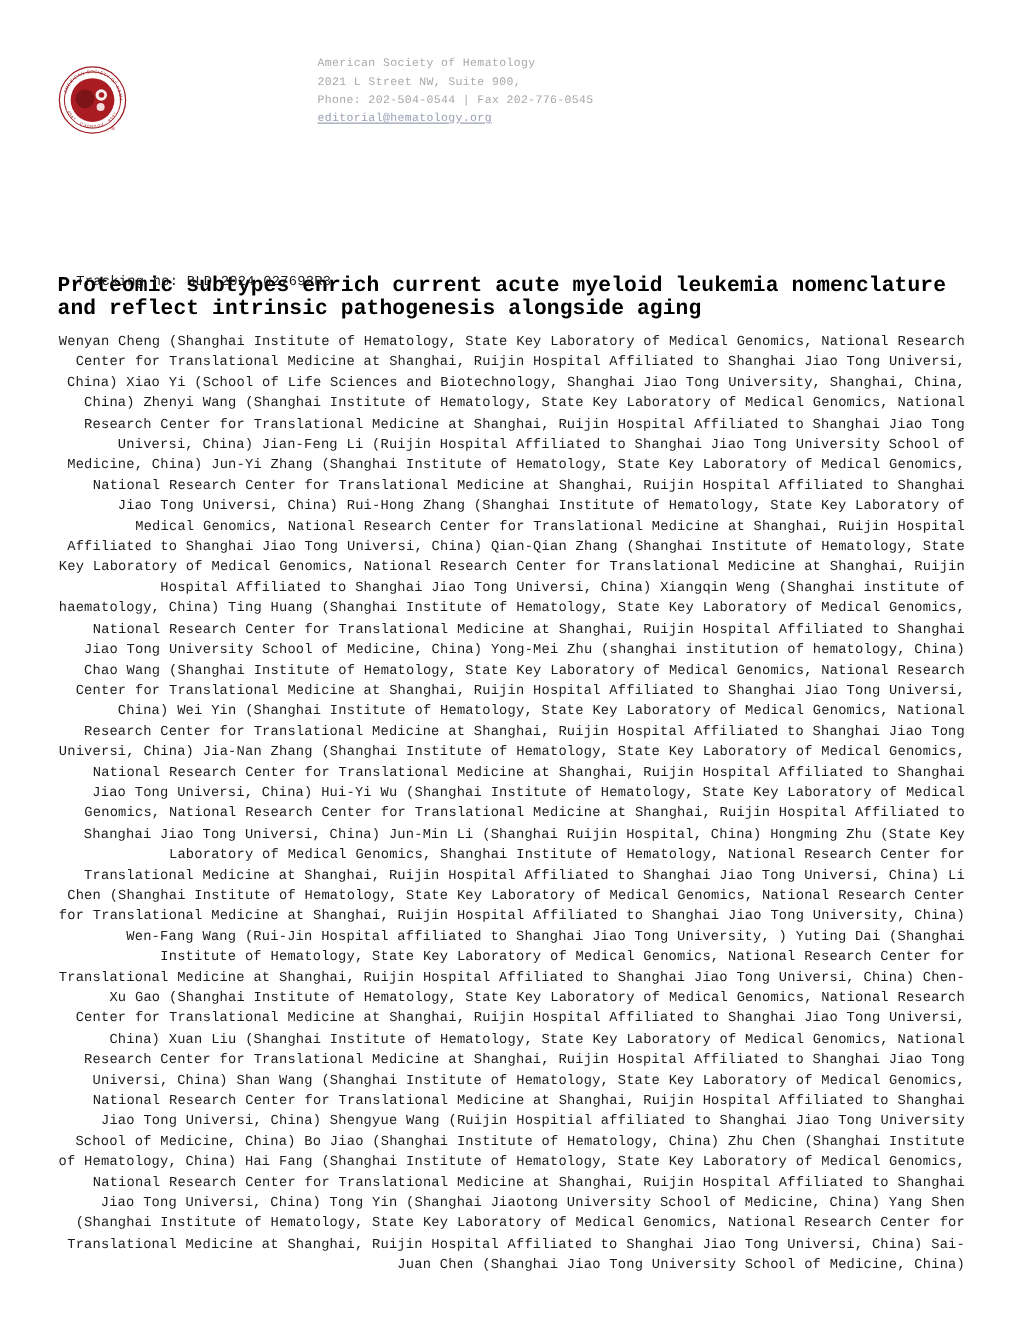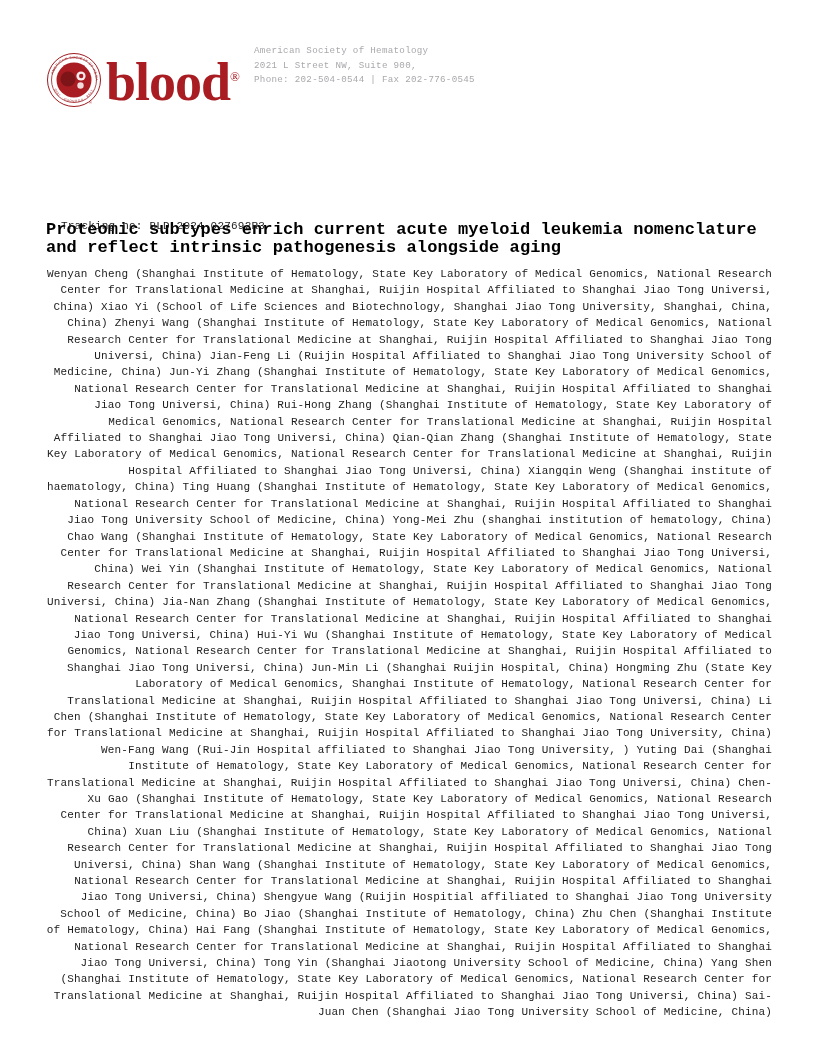--- a/index.html
+++ b/index.html
@@ -142,27 +142,27 @@
           <circle cx="35.2" cy="24" r="2.2" fill="#a81c22"></circle>
           <text font-family="'Liberation Sans', sans-serif" font-size="3.5" fill="#9d1b20" letter-spacing="0.45">
             <textPath href="#arcTop" startOffset="8%">AMERICAN SOCIETY OF HEMATOLOGY</textPath>
           </text>
           <text font-family="'Liberation Sans', sans-serif" font-size="3.2" fill="#9d1b20" letter-spacing="0.4">
             <textPath href="#arcBot" startOffset="16%">1958 · FOUNDED · 1958</textPath>
           </text>
           <text x="43" y="52" font-family="'Liberation Sans', sans-serif" font-size="4" fill="#9d1b20">®</text>
         </svg>
       </div>
-      <div class="wordmark"><span>blood</span><span class="reg">®</span></div>
     </div>
 
     <div class="contact">
       <div class="line">American Society of Hematology</div>
       <div class="line">2021 L Street NW, Suite 900,</div>
       <div class="line">Phone: 202-504-0544 | Fax 202-776-0545</div>
+      <div class="line"><a class="email-link" href="#">editorial@hematology.org</a></div>
     </div>
 
   </div>
 
   <div class="title">Proteomic subtypes enrich current acute myeloid leukemia nomenclature and reflect intrinsic pathogenesis alongside aging</div>
 
   <div class="tracking">Tracking no: BLD-2024-027692R3</div>
 
   <div class="authors">Wenyan Cheng (Shanghai Institute of Hematology, State Key Laboratory of Medical Genomics, National Research Center for Translational Medicine at Shanghai, Ruijin Hospital Affiliated to Shanghai Jiao Tong Universi, China) Xiao Yi (School of Life Sciences and Biotechnology, Shanghai Jiao Tong University, Shanghai, China, China) Zhenyi Wang (Shanghai Institute of Hematology, State Key Laboratory of Medical Genomics, National Research Center for Translational Medicine at Shanghai, Ruijin Hospital Affiliated to Shanghai Jiao Tong Universi, China) Jian-Feng Li (Ruijin Hospital Affiliated to Shanghai Jiao Tong University School of Medicine, China) Jun-Yi Zhang (Shanghai Institute of Hematology, State Key Laboratory of Medical Genomics, National Research Center for Translational Medicine at Shanghai, Ruijin Hospital Affiliated to Shanghai Jiao Tong Universi, China) Rui-Hong Zhang (Shanghai Institute of Hematology, State Key Laboratory of Medical Genomics, National Research Center for Translational Medicine at Shanghai, Ruijin Hospital Affiliated to Shanghai Jiao Tong Universi, China) Qian-Qian Zhang (Shanghai Institute of Hematology, State Key Laboratory of Medical Genomics, National Research Center for Translational Medicine at Shanghai, Ruijin Hospital Affiliated to Shanghai Jiao Tong Universi, China) Xiangqin Weng (Shanghai institute of haematology, China) Ting Huang (Shanghai Institute of Hematology, State Key Laboratory of Medical Genomics, National Research Center for Translational Medicine at Shanghai, Ruijin Hospital Affiliated to Shanghai Jiao Tong University School of Medicine, China) Yong-Mei Zhu (shanghai institution of hematology, China) Chao Wang (Shanghai Institute of Hematology, State Key Laboratory of Medical Genomics, National Research Center for Translational Medicine at Shanghai, Ruijin Hospital Affiliated to Shanghai Jiao Tong Universi, China) Wei Yin (Shanghai Institute of Hematology, State Key Laboratory of Medical Genomics, National Research Center for Translational Medicine at Shanghai, Ruijin Hospital Affiliated to Shanghai Jiao Tong Universi, China) Jia-Nan Zhang (Shanghai Institute of Hematology, State Key Laboratory of Medical Genomics, National Research Center for Translational Medicine at Shanghai, Ruijin Hospital Affiliated to Shanghai Jiao Tong Universi, China) Hui-Yi Wu (Shanghai Institute of Hematology, State Key Laboratory of Medical Genomics, National Research Center for Translational Medicine at Shanghai, Ruijin Hospital Affiliated to Shanghai Jiao Tong Universi, China) Jun-Min Li (Shanghai Ruijin Hospital, China) Hongming Zhu (State Key Laboratory of Medical Genomics, Shanghai Institute of Hematology, National Research Center for Translational Medicine at Shanghai, Ruijin Hospital Affiliated to Shanghai Jiao Tong Universi, China) Li Chen (Shanghai Institute of Hematology, State Key Laboratory of Medical Genomics, National Research Center for Translational Medicine at Shanghai, Ruijin Hospital Affiliated to Shanghai Jiao Tong University, China) Wen-Fang Wang (Rui-Jin Hospital affiliated to Shanghai Jiao Tong University, ) Yuting Dai (Shanghai Institute of Hematology, State Key Laboratory of Medical Genomics, National Research Center for Translational Medicine at Shanghai, Ruijin Hospital Affiliated to Shanghai Jiao Tong Universi, China) Chen-Xu Gao (Shanghai Institute of Hematology, State Key Laboratory of Medical Genomics, National Research Center for Translational Medicine at Shanghai, Ruijin Hospital Affiliated to Shanghai Jiao Tong Universi, China) Xuan Liu (Shanghai Institute of Hematology, State Key Laboratory of Medical Genomics, National Research Center for Translational Medicine at Shanghai, Ruijin Hospital Affiliated to Shanghai Jiao Tong Universi, China) Shan Wang (Shanghai Institute of Hematology, State Key Laboratory of Medical Genomics, National Research Center for Translational Medicine at Shanghai, Ruijin Hospital Affiliated to Shanghai Jiao Tong Universi, China) Shengyue Wang (Ruijin Hospitial affiliated to Shanghai Jiao Tong University School of Medicine, China) Bo Jiao (Shanghai Institute of Hematology, China) Zhu Chen (Shanghai Institute of Hematology, China) Hai Fang (Shanghai Institute of Hematology, State Key Laboratory of Medical Genomics, National Research Center for Translational Medicine at Shanghai, Ruijin Hospital Affiliated to Shanghai Jiao Tong Universi, China) Tong Yin (Shanghai Jiaotong University School of Medicine, China) Yang Shen (Shanghai Institute of Hematology, State Key Laboratory of Medical Genomics, National Research Center for Translational Medicine at Shanghai, Ruijin Hospital Affiliated to Shanghai Jiao Tong Universi, China) Sai-Juan Chen (Shanghai Jiao Tong University School of Medicine, China)</div>
 

